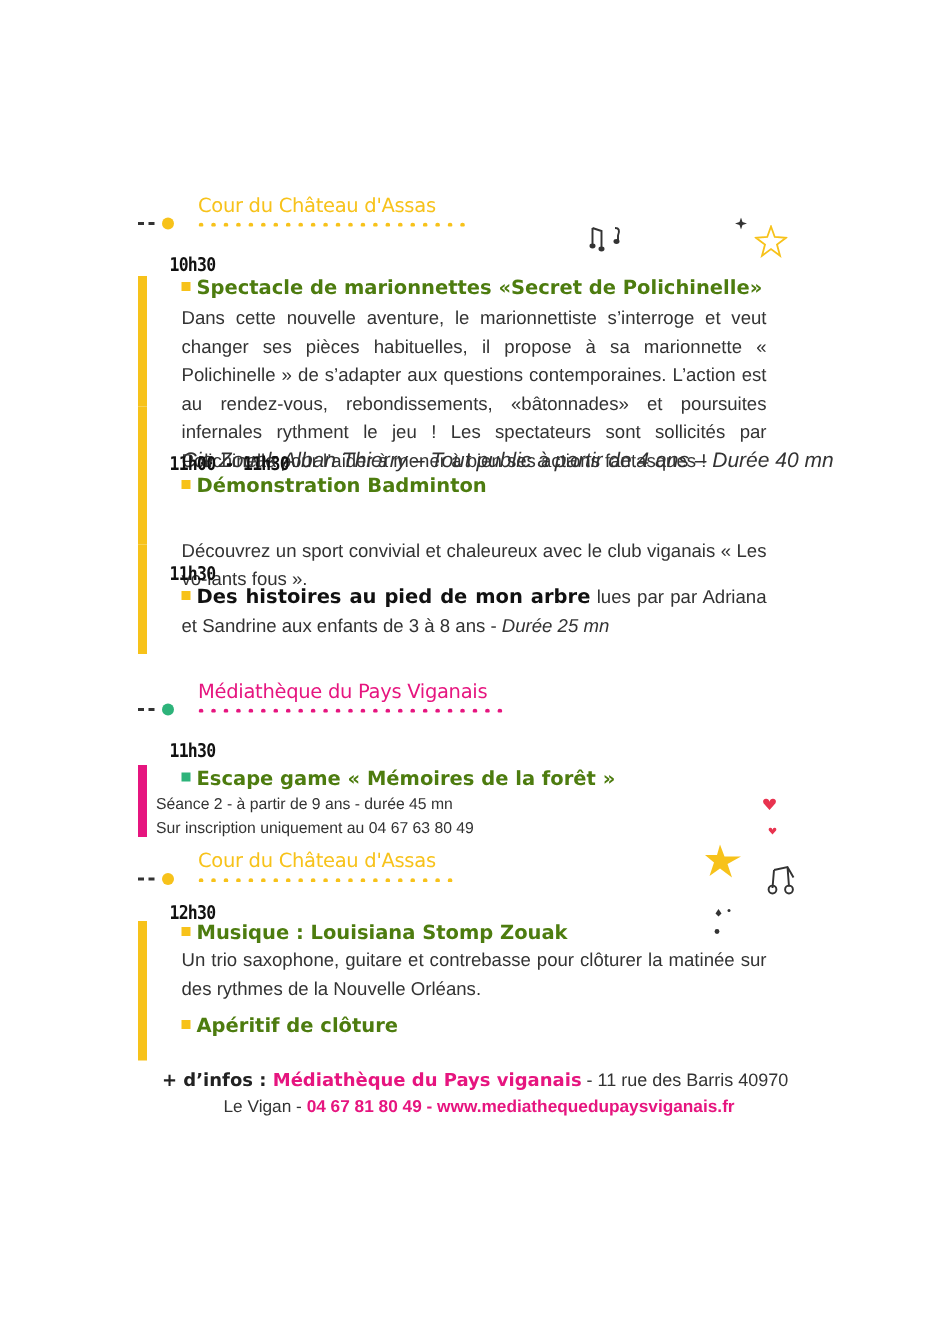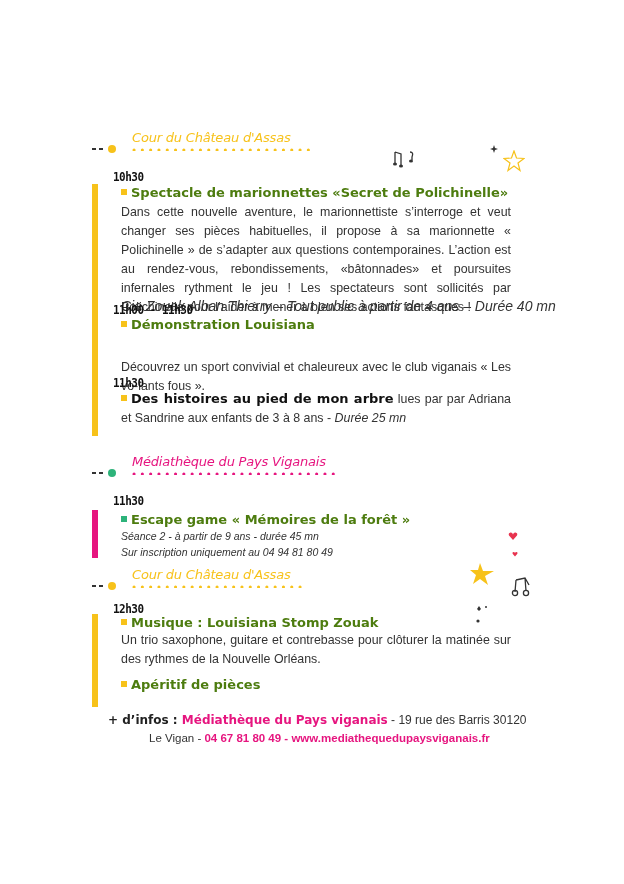--- a/index.html
+++ b/index.html
@@ -6,42 +6,42 @@
     body {
       width: 624px; height: 884px; background: #ffffff; position: relative;
       overflow: hidden; font-family: "Liberation Sans", sans-serif; color: #222;
     }
     .abs { position: absolute; }
     .venue-head { position: absolute; left: 92px; height: 32px; }
     .lead-dots { position: absolute; left: 0; top: 9px; display: flex; align-items: center; gap: 3px; }
     .lead-dots .dash { width: 4px; height: 2px; background: #333; }
     .lead-dots .dot { width: 8px; height: 8px; border-radius: 50%; margin-left: 2px; }
     .venue-title {
-      position: absolute; left: 40px; top: -6px; font-style: italic; font-size: 13px;
+      position: absolute; left: 40px; top: -6px; font-size: 13px;
       white-space: nowrap; font-family: "DejaVu Sans", sans-serif; letter-spacing: -0.2px;
     }
     .venue-dotline { position: absolute; left: 40px; top: 12px; height: 3px; }
     .time {
       position: absolute; left: 113px; font-family: "DejaVu Sans Mono", monospace;
       font-weight: bold; font-size: 11px; color: #111; letter-spacing: -0.5px;
       transform: scaleY(1.15);
     }
     .bar { position: absolute; left: 92px; width: 6px; }
     .ev-title {
       position: absolute; left: 121px; font-weight: bold; font-size: 13px;
       font-family: "DejaVu Sans", sans-serif; color: #4d7c0f; white-space: nowrap;
     }
     .sq { display: inline-block; width: 6px; height: 6px; margin-right: 4px; vertical-align: 2px; }
     .body-text {
       position: absolute; left: 121px; width: 390px; font-size: 12.4px; line-height: 19px;
       color: #333; text-align: justify;
     }
     .body-text .inline-bold { font-weight: bold; font-size: 13px; color: #111; font-family: "DejaVu Sans", sans-serif; }
     .small-italic { position: absolute; left: 121px; font-style: italic; font-size: 14px; color: #333; white-space: nowrap; margin-top: 16px; }
-    .ital-block { position: absolute; left: 121px; font-style: italic; font-size: 10.5px; line-height: 16px; color: #333; white-space: nowrap; }
+    .ital-block { position: absolute; left: 104px; font-size: 10.5px; line-height: 16px; color: #333; white-space: nowrap; }
     .footer1 { position: absolute; left: 108px; top: 713px; font-size: 12px; white-space: nowrap; color: #333; }
     .footer2 { position: absolute; left: 149px; top: 732px; font-size: 11.5px; white-space: nowrap; color: #333; }
     .f-bold { font-weight: bold; font-family: "DejaVu Sans", sans-serif; font-size: 12px; }
     .pink { color: #e6157f; }
     .pink-b { color: #e6157f; font-weight: bold; }
     svg { display: block; }
   </style>
 </head>
 <body>
 
@@ -75,21 +75,21 @@
 <div class="bar" style="top:184px;height:87px;background:#f7c21a;"></div>
 <div class="ev-title" style="top:185px;">
   <span class="sq" style="background:#f7c21a;"></span><span>Spectacle de marionnettes «Secret de Polichinelle»</span>
 </div>
 <div class="body-text" style="top:203px;">Dans cette nouvelle aventure, le marionnettiste s’interroge et veut changer ses pièces habituelles, il propose à sa marionnette « Polichinelle » de s’adapter aux questions contemporaines. L’action est au rendez-vous, rebondissements, «bâtonnades» et poursuites infernales rythment le jeu ! Les spectateurs sont sollicités par Polichinelle pour l’aider à mener à bien ses actions fantasques !</div>
 <div class="small-italic" style="top:282px;">Cie Zouak Alban Thierry – Tout public à partir de 4 ans – Durée 40 mn</div>
 
 <div class="time" style="top:303px;">11h00 - 11h30</div>
 <div class="bar" style="top:271px;height:92px;background:#f7c21a;"></div>
 <div class="ev-title" style="top:317px;">
-  <span class="sq" style="background:#f7c21a;"></span><span>Démonstration Louisiana</span>
+  <span class="sq" style="background:#f7c21a;"></span><span>Démonstration Badminton</span>
 </div>
 <div class="body-text" style="top:334px;margin-top:24px;">Découvrez un sport convivial et chaleureux avec le club viganais « Les vo-lants fous ».</div>
 
 <div class="time" style="top:376px;">11h30</div>
 <div class="bar" style="top:363px;height:73px;background:#f7c21a;"></div>
 <div class="body-text" style="top:389px;">
   <span class="sq" style="background:#f7c21a;"></span><span class="inline-bold">Des histoires au pied de mon arbre</span><span> lues par par Adriana et Sandrine aux enfants de 3 à 8 ans - </span><i>Durée 25 mn</i>
 </div>
 
 <div class="venue-head" style="top:460px;">
@@ -103,21 +103,21 @@
     <line x1="2" y1="2" x2="203" y2="2" stroke="#e6157f" stroke-width="3" stroke-linecap="round" stroke-dasharray="0.1 8.2"></line>
   </svg>
 </div>
 
 <div class="time" style="top:494px;">11h30</div>
 <div class="bar" style="top:510px;height:48px;background:#e6157f;"></div>
 <div class="ev-title" style="top:512px;">
   <span class="sq" style="background:#2db37a;"></span><span>Escape game « Mémoires de la forêt »</span>
 </div>
 <div class="ital-block" style="top:528px;">Séance 2 - à partir de 9 ans - durée 45 mn</div>
-<div class="ital-block" style="top:544px;">Sur inscription uniquement au 04 94 81 80 49</div>
+<div class="ital-block" style="top:544px;">Sur inscription uniquement au 04 67 63 80 49</div>
 
 <svg class="abs" style="left:508px;top:531px;" width="10" height="10" viewBox="0 0 10 10">
   <path d="M5 9 L1 4.5 Q0 2 2.5 1.5 Q4.5 1.3 5 3.5 Q5.5 1.3 7.5 1.5 Q10 2 9 4.5 Z" fill="#e8334f"></path>
 </svg>
 <svg class="abs" style="left:512px;top:551px;" width="6" height="6" viewBox="0 0 10 10">
   <path d="M5 9 L1 4.5 Q0 2 2.5 1.5 Q4.5 1.3 5 3.5 Q5.5 1.3 7.5 1.5 Q10 2 9 4.5 Z" fill="#e8334f"></path>
 </svg>
 <svg class="abs" style="left:470px;top:562px;" width="26" height="24" viewBox="0 0 26 24">
   <path d="M10 1 L13 9 L24 9 L15 14 L18 23 L10 17 L3 22 L6 13 L0 8 L8 8 Z" fill="#f7c21a"></path>
 </svg>
@@ -147,21 +147,21 @@
 </div>
 
 <div class="time" style="top:602px;">12h30</div>
 <div class="bar" style="top:614px;height:93px;background:#f7c21a;"></div>
 <div class="ev-title" style="top:615px;">
   <span class="sq" style="background:#f7c21a;"></span><span>Musique : Louisiana Stomp Zouak</span>
 </div>
 <div class="body-text" style="top:631px;">Un trio saxophone, guitare et contrebasse pour clôturer la matinée sur des rythmes de la Nouvelle Orléans.</div>
 
 <div class="ev-title" style="top:677px;">
-  <span class="sq" style="background:#f7c21a;"></span><span>Apéritif de pièces</span>
+  <span class="sq" style="background:#f7c21a;"></span><span>Apéritif de clôture</span>
 </div>
 
 <div class="footer1">
-  <span class="f-bold" style="color:#222;text-align:center;">+ d’infos : </span><span class="f-bold pink">Médiathèque du Pays viganais</span><span> - 19 rue des Barris 30120</span>
+  <span class="f-bold" style="color:#222;text-align:center;">+ d’infos : </span><span class="f-bold pink">Médiathèque du Pays viganais</span><span> - 11 rue des Barris 40970</span>
 </div>
 <div class="footer2">
   <span>Le Vigan - </span><span class="pink-b">04 67 81 80 49</span><span class="pink-b"> - </span><span class="pink-b">www.mediathequedupaysviganais.fr</span>
 </div>
 
 </body></html>

